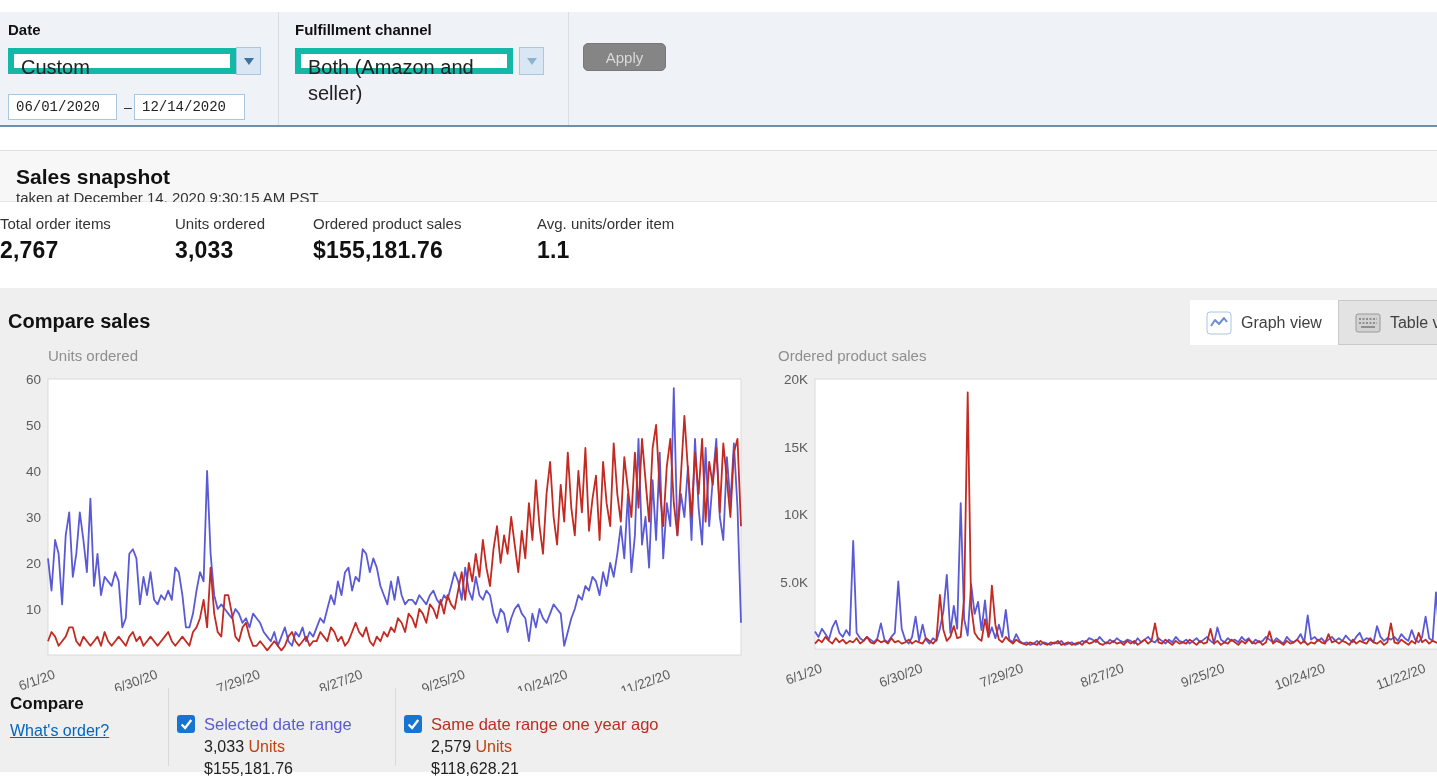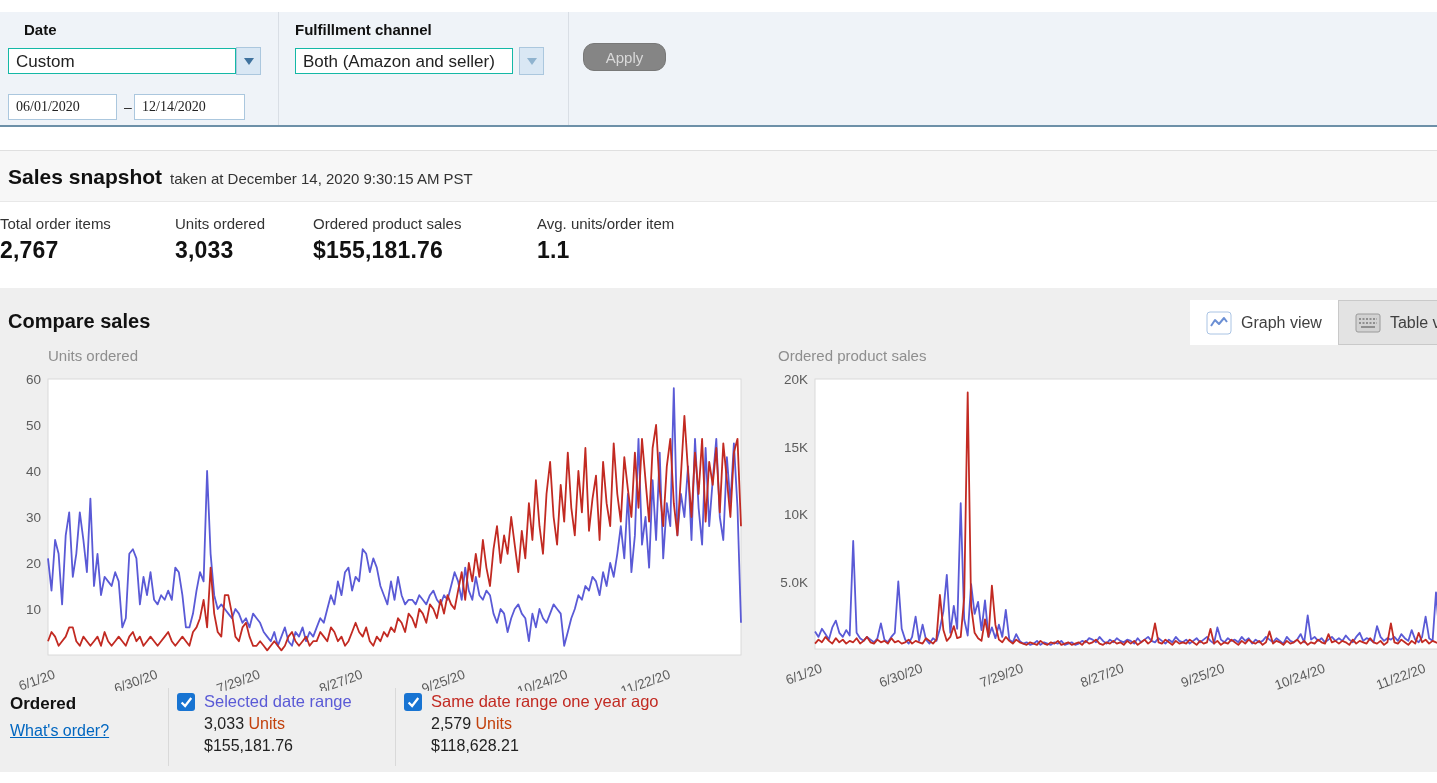--- a/index.html
+++ b/index.html
@@ -9,44 +9,44 @@
     -webkit-font-smoothing:antialiased;
   }
   
   .filter-panel{
     position:absolute;left:0;top:12px;width:1437px;height:113px;
     background:#eff3f8;border-bottom:2px solid #6d90a8;
   }
   .fp-divider{position:absolute;top:0;width:1px;height:113px;background:#d9dee5;}
   .fp-label{position:absolute;top:9px;font-size:15px;font-weight:bold;color:#111;}
   .select-box{
-    position:absolute;height:26px;background:#fff;border:1px solid #14b8a6;
-    font-size:17px;color:#222;line-height:26px;padding-left:7px;box-sizing:border-box;
+    position:absolute;height:26px;background:#fff;border:6px solid #14b8a6;
+    font-size:20px;color:#222;line-height:26px;padding-left:7px;box-sizing:border-box;
   }
   .arrow-btn{
     position:absolute;width:25px;height:28px;background:#d9e7f4;border:1px solid #abc7de;
     box-sizing:border-box;display:flex;align-items:center;justify-content:center;cursor:pointer;
   }
   .tri{width:0;height:0;border-left:5px solid transparent;border-right:5px solid transparent;border-top:7px solid #3f729e;}
   .tri.dim{border-top-color:#8fb3cf;}
   .date-input{
     position:absolute;height:26px;background:#fff;border:1px solid #abc7de;
-    font-size:14px;color:#222;padding:0 0 0 7px;box-sizing:border-box;font-family:Liberation Serif, serif;
+    font-size:14px;color:#222;padding:0 0 0 7px;box-sizing:border-box;font-family:Liberation Mono, monospace;
   }
   .range-dash{position:absolute;font-size:14px;color:#333;}
   .apply-btn{
     position:absolute;left:583px;top:31px;width:83px;height:28px;
-    background:#858585;border:1px solid #787878;border-radius:11px;
+    background:#858585;border:1px solid #787878;border-radius:5px;
     color:#d9d9d9;font-size:15px;font-family:"Liberation Sans",sans-serif;cursor:default;
   }
   
   .snap-head{
     position:absolute;left:0;top:150px;width:1437px;height:52px;
     background:#f7f7f7;border-top:1px solid #e0e0e0;border-bottom:1px solid #e8e8e8;
-    box-sizing:border-box;display:flex;align-items:baseline;padding:14px 0 0 8px;
+    box-sizing:border-box;display:flex;align-items:baseline;padding:14px 0 0 8px;flex-direction:column;
   }
   .snap-title{font-size:21px;font-weight:bold;color:#111;}
   .snap-sub{font-size:15px;color:#333;margin-left:8px;}
   .stats-row{position:absolute;left:0;top:202px;width:1437px;height:86px;background:#fff;}
   .stat{position:absolute;top:13px;}
   .stat .lbl{font-size:15px;color:#333;}
   .stat .val{font-size:23px;font-weight:bold;color:#111;margin-top:5px;letter-spacing:.2px;}
   
   .compare-section{position:absolute;left:0;top:288px;width:1437px;height:484px;background:#efefef;}
   .compare-title{position:absolute;left:8px;top:22px;font-size:20px;font-weight:bold;color:#111;}
@@ -57,34 +57,34 @@
   .view-btn.inactive{background:#e3e3e3;border:1px solid #c9c9c9;}
   .chart-block{position:absolute;top:55px;}
   .chart-title{position:absolute;font-size:15px;color:#8e8e8e;}
   .chart-clip{overflow:hidden;position:relative;}
   svg text.tick{font-family:"Liberation Sans",sans-serif;font-size:13.5px;fill:#5c5c5c;}
   
   .legend-title{position:absolute;left:10px;top:406px;font-size:17px;font-weight:bold;color:#111;}
   .whats-this{position:absolute;left:10px;top:434px;font-size:16px;color:#0066c0;text-decoration:underline;}
   .legend-divider{position:absolute;top:400px;width:1px;height:78px;background:#d9d9d9;}
   .legend-item{position:absolute;top:404px;}
-  .legend-row1{display:flex;align-items:center;gap:9px;}
+  .legend-row1{display:flex;align-items:flex-start;gap:9px;margin-top:23px;}
   .checkbox{width:18px;height:18px;border-radius:3px;display:flex;align-items:center;justify-content:center;cursor:pointer;}
   .legend-label{font-size:16.5px;}
   .legend-sub{margin-left:27px;margin-top:4px;font-size:16px;color:#222;}
   .legend-sub .units-word{color:#c2410c;}
 </style>
 </head>
 <body>
 
 <div class="filter-panel">
   <div class="fp-divider" style="left:278px"></div>
   <div class="fp-divider" style="left:568px"></div>
 
-  <div class="fp-label" style="left:24px">Date</div>
+  <div class="fp-label" style="left:8px">Date</div>
   <div class="select-box" style="left:8px;top:36px;width:228px">Custom</div>
   <div class="arrow-btn" style="left:236px;top:35px">
     <span class="tri"></span>
   </div>
   <input class="date-input" style="left: 8px; top: 82px; width: 109px;" value="06/01/2020">
   <span class="range-dash" style="left:124px;top:87px">–</span>
   <input class="date-input" style="left: 134px; top: 82px; width: 111px;" value="12/14/2020">
 
   <div class="fp-label" style="left:295px">Fulfillment channel</div>
   <div class="select-box" style="left:295px;top:36px;width:218px">Both (Amazon and seller)</div>
@@ -176,21 +176,21 @@
         <text x="254.22448979591837" y="329" text-anchor="end" class="tick" transform="rotate(-20 254.22448979591837 329)">7/29/20</text>
         <text x="354.83673469387753" y="329" text-anchor="end" class="tick" transform="rotate(-20 354.83673469387753 329)">8/27/20</text>
         <text x="455.44897959183675" y="329" text-anchor="end" class="tick" transform="rotate(-20 455.44897959183675 329)">9/25/20</text>
         <text x="556.0612244897959" y="329" text-anchor="end" class="tick" transform="rotate(-20 556.0612244897959 329)">10/24/20</text>
         <text x="656.6734693877551" y="329" text-anchor="end" class="tick" transform="rotate(-20 656.6734693877551 329)">11/22/20</text>
         <polyline points="45.0,288.4 48.5,293.9 51.9,285.8 55.4,291.1 58.9,296.6 62.3,284.4 65.8,277.6 69.3,289.8 72.8,293.9 76.2,287.1 79.7,292.5 83.2,198.0 86.6,289.8 90.1,295.2 93.6,297.9 97.0,293.9 100.5,296.6 104.0,299.3 107.4,295.2 110.9,280.4 114.4,296.6 117.9,299.3 121.3,293.9 124.8,289.8 128.3,238.5 131.7,285.8 135.2,296.6 138.7,300.6 142.1,293.9 145.6,273.6 149.1,297.9 152.6,281.7 156.0,296.6 159.5,300.6 163.0,295.2 166.4,297.9 169.9,285.8 173.4,268.2 176.8,231.8 180.3,289.8 183.8,262.8 187.2,285.8 190.7,160.2 194.2,276.3 197.7,292.5 201.1,241.2 204.6,270.9 208.1,258.8 211.5,287.1 215.0,257.4 218.5,293.9 221.9,284.4 225.4,295.2 228.9,281.7 232.3,293.9 235.8,266.9 239.3,296.6 242.8,299.3 246.2,291.1 249.7,297.9 253.2,300.6 256.6,299.3 260.1,301.9 263.6,300.6 267.0,297.9 270.5,301.9 274.0,299.3 277.4,300.6 280.9,301.9 284.4,299.3 287.9,300.6 291.3,297.9 294.8,301.9 298.3,300.6 301.7,299.3 305.2,301.9 308.7,300.6 312.1,297.9 315.6,299.3 319.1,295.2 322.6,296.6 326.0,299.3 329.5,293.9 333.0,297.9 336.4,300.6 339.9,296.6 343.4,299.3 346.8,295.2 350.3,297.9 353.8,299.3 357.2,296.6 360.7,297.9 364.2,300.6 367.7,295.2 371.1,299.3 374.6,296.6 378.1,293.9 381.5,297.9 385.0,299.3 388.5,295.2 391.9,297.9 395.4,300.6 398.9,296.6 402.3,299.3 405.8,293.9 409.3,297.9 412.8,299.3 416.2,296.6 419.7,300.6 423.2,297.9 426.6,295.2 430.1,299.3 433.6,296.6 437.0,293.9 440.5,297.9 444.0,300.6 447.4,284.4 450.9,296.6 454.4,299.3 457.9,295.2 461.3,297.9 464.8,296.6 468.3,299.3 471.7,293.9 475.2,297.9 478.7,295.2 482.1,300.6 485.6,296.6 489.1,299.3 492.6,297.9 496.0,293.9 499.5,296.6 503.0,299.3 506.4,295.2 509.9,297.9 513.4,300.6 516.8,293.9 520.3,297.9 523.8,299.3 527.2,296.6 530.7,291.1 534.2,299.3 537.7,272.3 541.1,296.6 544.6,293.9 548.1,297.9 551.5,295.2 555.0,299.3 558.5,296.6 561.9,293.9 565.4,297.9 568.9,295.2 572.3,297.9 575.8,292.5 579.3,296.6 582.8,299.3 586.2,293.9 589.7,289.8 593.2,297.9 596.6,295.2 600.1,296.6 603.6,299.3 607.0,283.1 610.5,293.9 614.0,297.9 617.4,295.2 620.9,296.6 624.4,293.9 627.9,297.9 631.3,291.1 634.8,295.2 638.3,297.9 641.7,287.1 645.2,296.6 648.7,299.3 652.1,293.9 655.6,273.6 659.1,295.2 662.6,297.9 666.0,249.3 669.5,293.9 673.0,296.6 676.4,291.1 679.9,295.2 683.4,297.9 686.8,288.4 690.3,293.9 693.8,296.6 697.2,285.8 700.7,295.2 704.2,297.9 707.7,289.8 711.1,293.9 714.6,296.6 718.1,284.4 721.5,292.5 725.0,295.2" fill="none" stroke="#5a5ad6" stroke-width="1.8" stroke-linejoin="round"></polyline>
         <polyline points="45.0,300.6 48.5,296.6 51.9,299.3 55.4,293.9 58.9,297.9 62.3,300.6 65.8,295.2 69.3,299.3 72.8,296.6 76.2,300.6 79.7,297.9 83.2,299.3 86.6,295.2 90.1,300.6 93.6,297.9 97.0,293.9 100.5,299.3 104.0,300.6 107.4,296.6 110.9,299.3 114.4,297.9 117.9,300.6 121.3,295.2 124.8,299.3 128.3,297.9 131.7,300.6 135.2,299.3 138.7,296.6 142.1,300.6 145.6,297.9 149.1,299.3 152.6,300.6 156.0,295.2 159.5,297.9 163.0,300.6 166.4,296.6 169.9,252.0 173.4,287.1 176.8,297.9 180.3,293.9 183.8,283.1 187.2,295.2 190.7,293.9 194.2,254.7 197.7,49.5 201.1,262.8 204.6,289.8 208.1,295.2 211.5,297.9 215.0,276.3 218.5,293.9 221.9,242.6 225.4,281.7 228.9,296.6 232.3,299.3 235.8,293.9 239.3,297.9 242.8,300.6 246.2,296.6 249.7,299.3 253.2,300.6 256.6,301.9 260.1,299.3 263.6,300.6 267.0,301.9 270.5,297.9 274.0,300.6 277.4,301.9 280.9,299.3 284.4,300.6 287.9,297.9 291.3,301.9 294.8,300.6 298.3,299.3 301.7,301.9 305.2,300.6 308.7,299.3 312.1,301.9 315.6,297.9 319.1,300.6 322.6,299.3 326.0,296.6 329.5,300.6 333.0,301.9 336.4,299.3 339.9,300.6 343.4,297.9 346.8,300.6 350.3,299.3 353.8,301.9 357.2,297.9 360.7,300.6 364.2,297.9 367.7,301.9 371.1,299.3 374.6,296.6 378.1,300.6 381.5,297.9 385.0,280.4 388.5,299.3 391.9,300.6 395.4,296.6 398.9,299.3 402.3,301.9 405.8,297.9 409.3,300.6 412.8,299.3 416.2,300.6 419.7,296.6 423.2,299.3 426.6,301.9 430.1,297.9 433.6,300.6 437.0,299.3 440.5,285.8 444.0,300.6 447.4,297.9 450.9,301.9 454.4,299.3 457.9,300.6 461.3,296.6 464.8,299.3 468.3,301.9 471.7,297.9 475.2,300.6 478.7,296.6 482.1,299.3 485.6,300.6 489.1,297.9 492.6,301.9 496.0,299.3 499.5,288.4 503.0,300.6 506.4,297.9 509.9,299.3 513.4,301.9 516.8,297.9 520.3,300.6 523.8,299.3 527.2,296.6 530.7,300.6 534.2,297.9 537.7,301.9 541.1,299.3 544.6,300.6 548.1,296.6 551.5,299.3 555.0,300.6 558.5,291.1 561.9,299.3 565.4,297.9 568.9,300.6 572.3,297.9 575.8,299.3 579.3,301.9 582.8,296.6 586.2,300.6 589.7,297.9 593.2,299.3 596.6,300.6 600.1,295.2 603.6,299.3 607.0,300.6 610.5,297.9 614.0,301.9 617.4,299.3 620.9,280.4 624.4,299.3 627.9,300.6 631.3,296.6 634.8,299.3 638.3,301.9 641.7,297.9 645.2,300.6 648.7,289.8 652.1,299.3 655.6,296.6 659.1,300.6 662.6,297.9 666.0,299.3 669.5,300.6 673.0,297.9 676.4,300.6 679.9,299.3 683.4,296.6 686.8,300.6 690.3,297.9 693.8,292.5 697.2,299.3 700.7,301.9 704.2,297.9 707.7,300.6 711.1,296.6 714.6,299.3 718.1,300.6 721.5,297.9 725.0,299.3" fill="none" stroke="#c22a22" stroke-width="1.8" stroke-linejoin="round"></polyline>
       </svg>
   </div>
 
-  <div class="legend-title">Ordered</div>
+  <div class="legend-title">Compare</div>
   <a class="whats-this" href="#">What's order?</a>
   <div class="legend-divider" style="left:168px"></div>
   <div class="legend-divider" style="left:395px"></div>
 
   <div class="legend-item" style="left:177px">
     <div class="legend-row1">
       <span class="checkbox" style="background: rgb(24, 116, 210);">
         <svg width="14" height="14" viewBox="0 0 16 16">
           <path d="M3 8.5l4 4 7-9" stroke="#ffffff" stroke-width="2.6" fill="none"></path>
         </svg>

